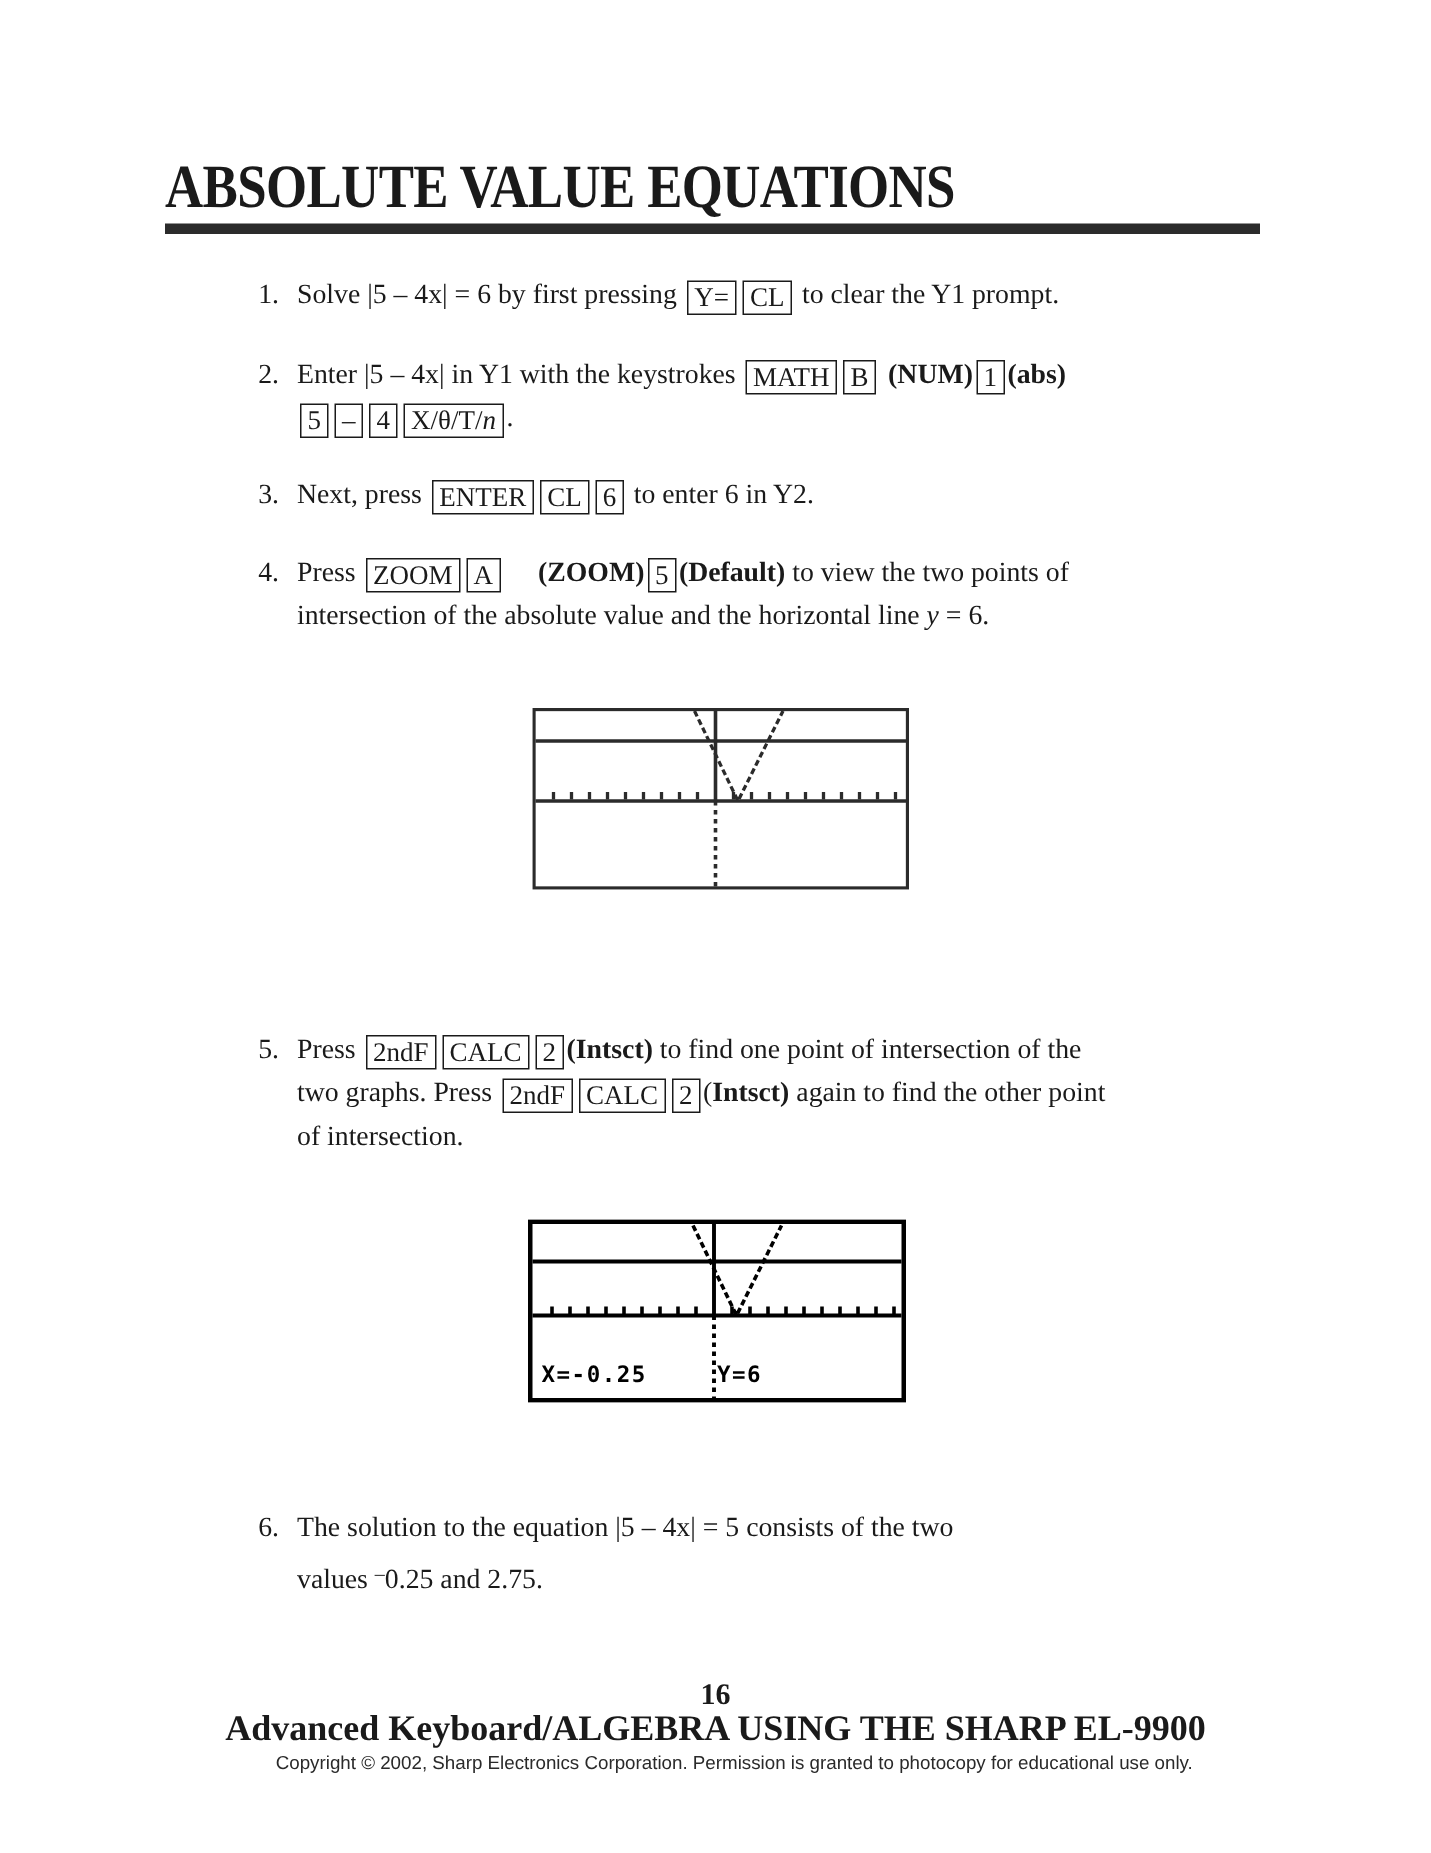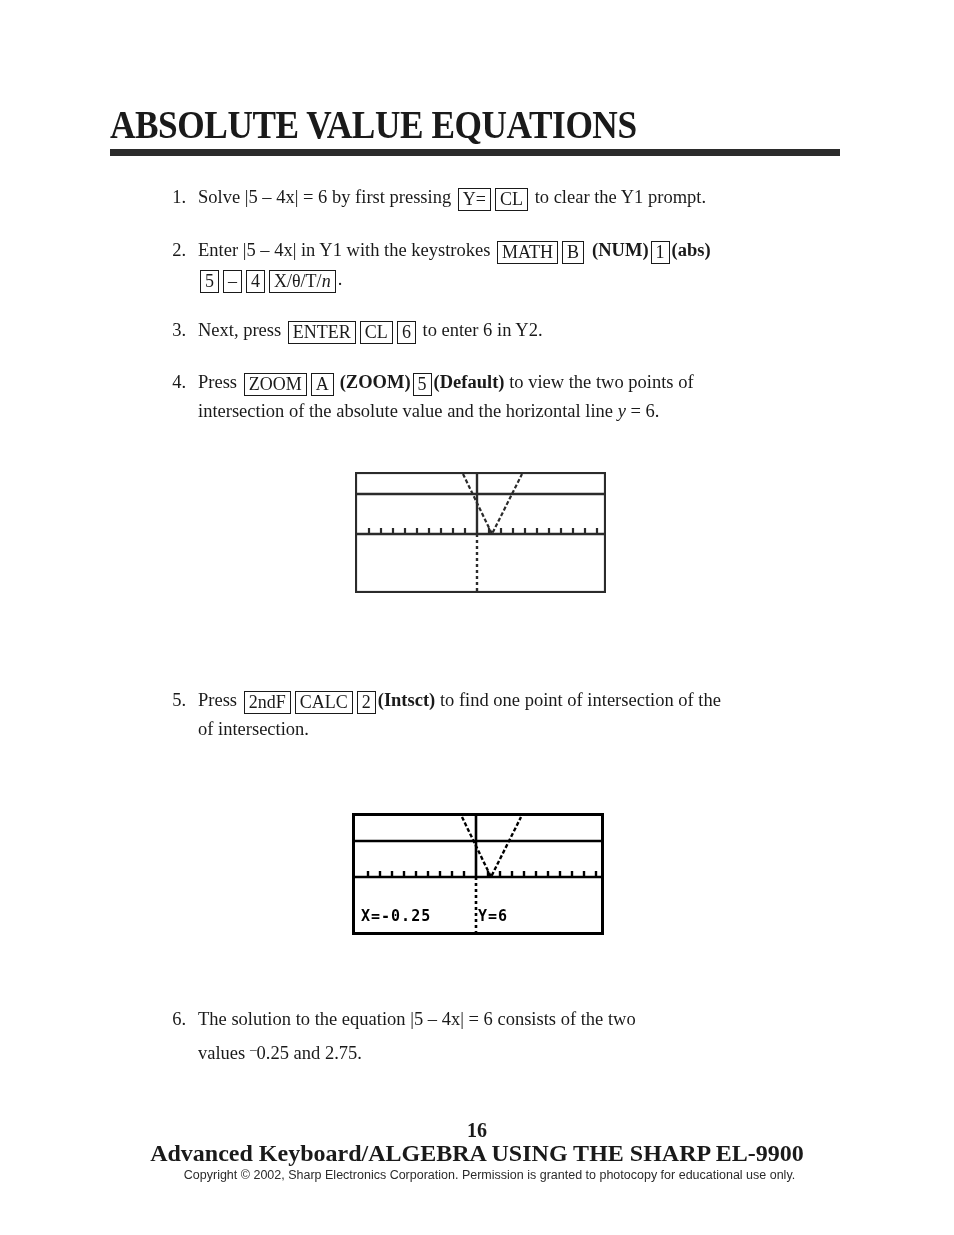--- a/index.html
+++ b/index.html
@@ -146,21 +146,21 @@
     <span class="ln">
       <span>Next, press </span><span class="key"><span>ENTER</span></span><span class="key"><span>CL</span></span><span class="key"><span>6</span></span><span> to enter 6 in Y2.</span>
     </span>
   </span>
 </div>
 
 <div class="step" style="left:160px; top:368px; width:740px;">
   <span class="num">4.</span>
   <span class="body">
     <span class="ln">
-      <span>Press </span><span class="key"><span>ZOOM</span></span><span class="key"><span>A</span></span><span class="bold" style="margin-left:4px;">(ZOOM)</span><span class="key"><span>5</span></span><span class="bold">(Default)</span><span> to view the two points of</span>
+      <span>Press </span><span class="key"><span>ZOOM</span></span><span class="key"><span>A</span></span><span class="bold" style="margin-left:23px;">(ZOOM)</span><span class="key"><span>5</span></span><span class="bold">(Default)</span><span> to view the two points of</span>
     </span>
     <span class="ln">
       <span>intersection of the absolute value and the horizontal line </span><span class="it">y</span><span> = 6.</span>
     </span>
   </span>
 </div>
 
 <div class="calcscreen" style="left:355px; top:472px; width:251px; height:121px;">
   <div class="inner">
     <svg width="251" height="121" viewBox="0 0 251 121">
@@ -201,20 +201,23 @@
   </div>
 </div>
 
 <div class="step" style="left:160px; top:686px; width:760px;">
   <span class="num">5.</span>
   <span class="body">
     <span class="ln">
       <span>Press </span><span class="key"><span>2ndF</span></span><span class="key"><span>CALC</span></span><span class="key"><span>2</span></span><span class="bold">(Intsct)</span><span> to find one point of intersection of the</span>
     </span>
     <span class="ln">
+      <span>two graphs.  Press </span><span class="key"><span>2ndF</span></span><span class="key"><span>CALC</span></span><span class="key"><span>2</span></span><span>(</span><span class="bold">Intsct</span><span class="bold">)</span><span> again to find the other point</span>
+    </span>
+    <span class="ln">
       <span>of intersection.</span>
     </span>
   </span>
 </div>
 
 <div class="calcscreen" style="left:352px; top:813px; width:252px; height:122px;">
   <div class="inner">
     <svg width="252" height="122" viewBox="0 0 252 122">
       <rect x="1.5" y="1.5" width="249" height="119" fill="#ffffff" stroke="#000000" stroke-width="3"></rect>
 
@@ -252,21 +255,21 @@
       <text x="9" y="108" font-family="'DejaVu Sans Mono', monospace" font-size="15" font-weight="bold" fill="#000000" letter-spacing="1">X=-0.25</text>
       <text x="126" y="108" font-family="'DejaVu Sans Mono', monospace" font-size="15" font-weight="bold" fill="#000000" letter-spacing="1">Y=6</text>
     </svg>
   </div>
 </div>
 
 <div class="step" style="left:160px; top:1005px; width:700px;">
   <span class="num">6.</span>
   <span class="body">
     <span class="ln">
-      <span>The solution to the equation </span><span>|5 – 4x|</span><span> = 6 consists of the two</span>
+      <span>The solution to the equation </span><span>|5 – 4x|</span><span> = 5 consists of the two</span>
     </span>
     <span class="ln">
       <span>values </span><span class="negsup">–</span><span>0.25 and 2.75.</span>
     </span>
   </span>
 </div>
 
 <div id="footer">
   <div class="pageno">16</div>
   <div class="bookline">Advanced Keyboard/ALGEBRA USING THE SHARP EL-9900</div>

